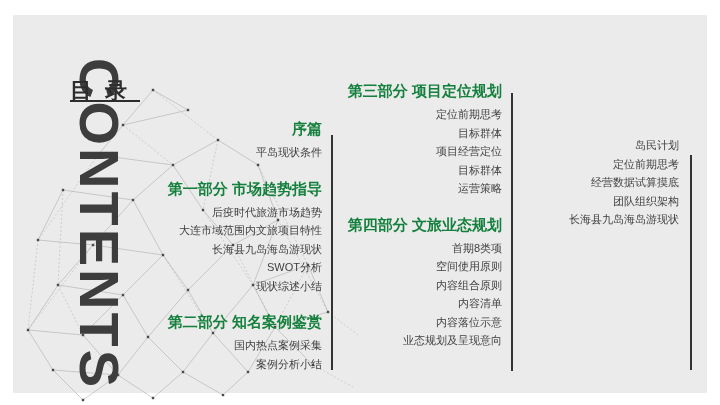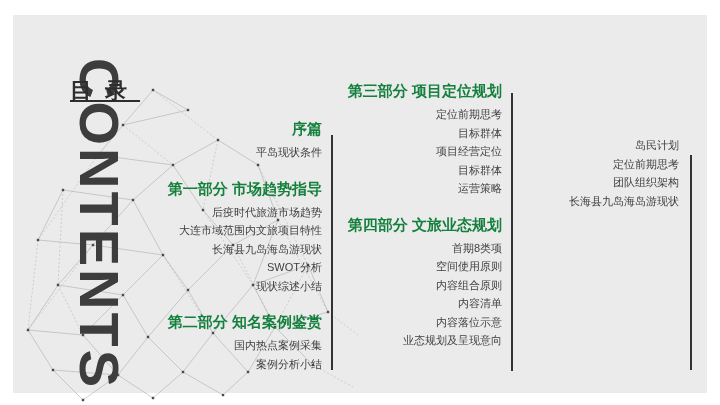--- a/index.html
+++ b/index.html
@@ -145,20 +145,21 @@
       <div class="toc-item">内容清单</div>
       <div class="toc-item">内容落位示意</div>
       <div class="toc-item">业态规划及呈现意向</div>
     </div>
   </div>
 
   <div class="toc-col toc-col-3">
     <div class="toc-section">
       <div class="toc-item">岛民计划</div>
       <div class="toc-item">定位前期思考</div>
+      <div class="toc-item">经营数据试算摸底</div>
       <div class="toc-item">团队组织架构</div>
       <div class="toc-item">长海县九岛海岛游现状</div>
     </div>
   </div>
 
   <div class="vline vline-1"></div>
   <div class="vline vline-2"></div>
   <div class="vline vline-3"></div>
 
 </div>

